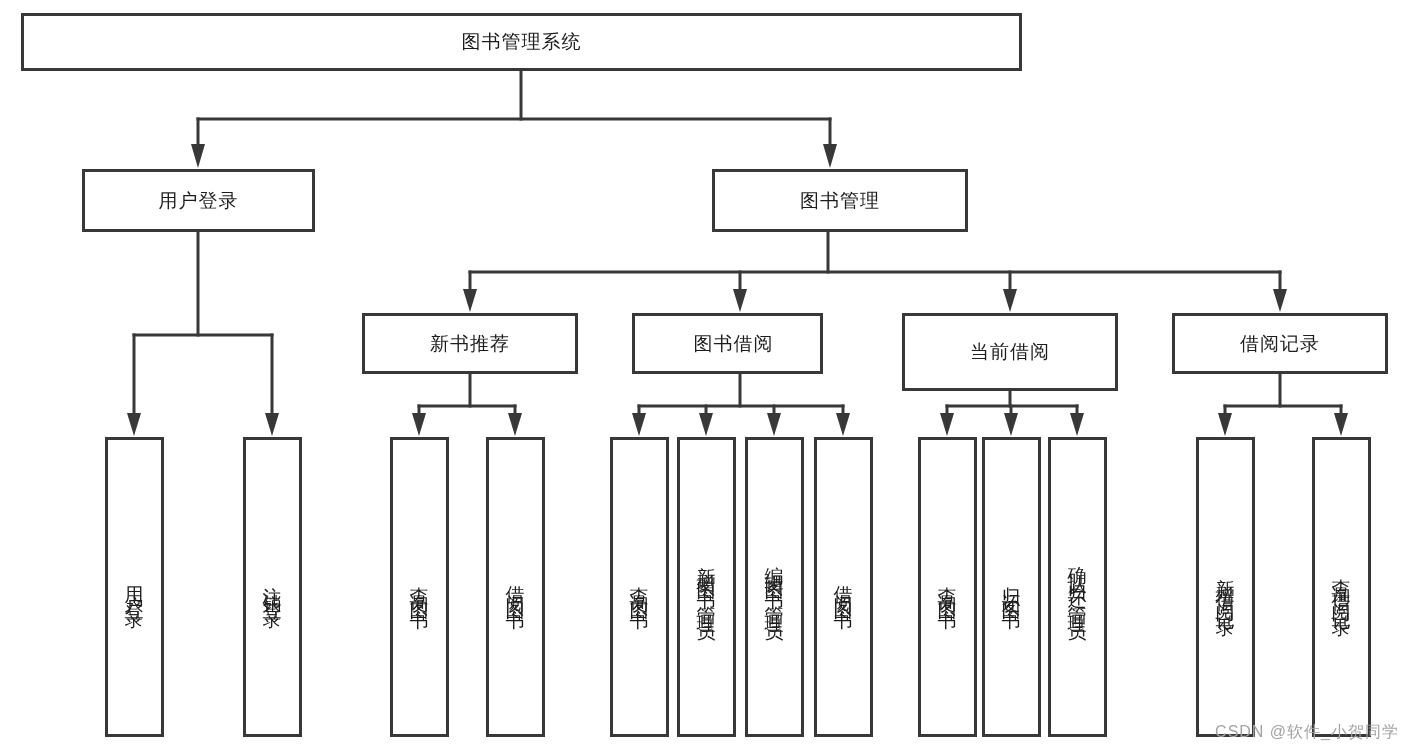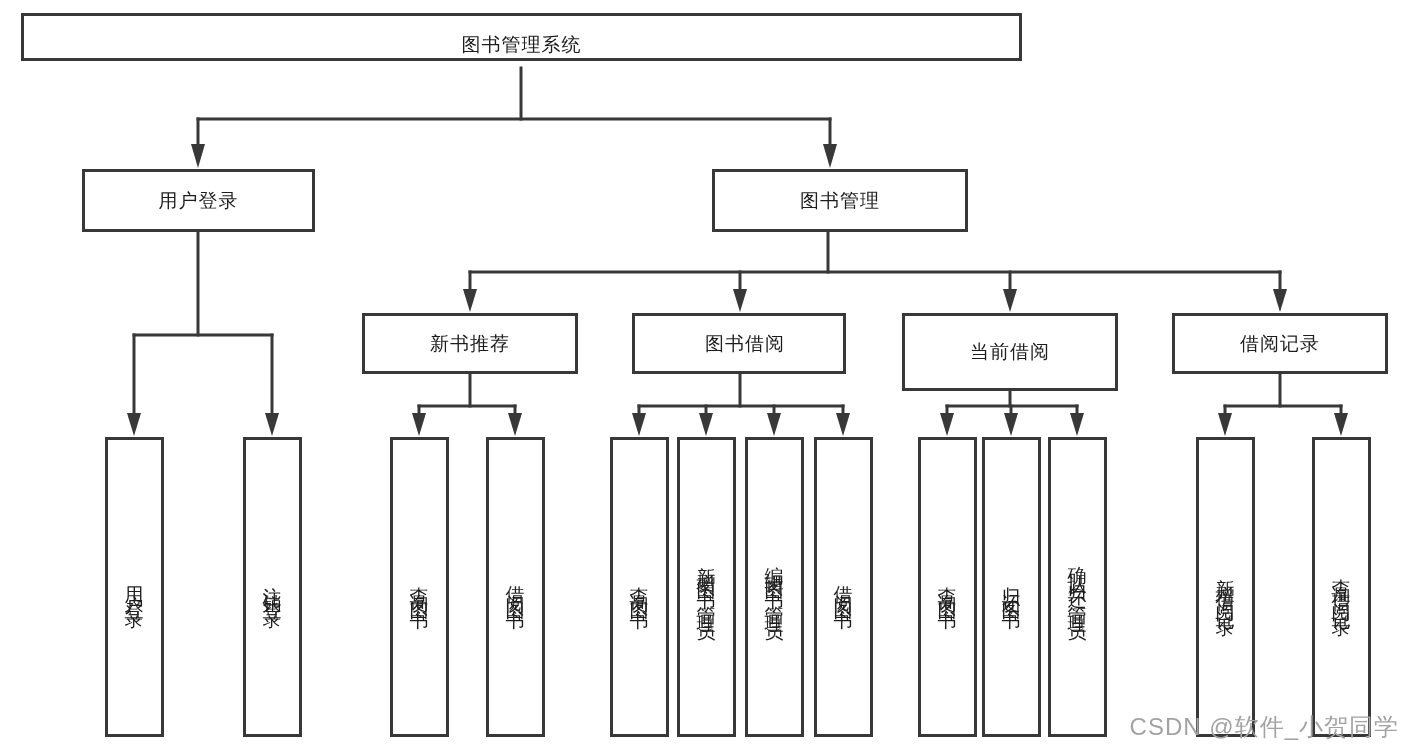--- a/index.html
+++ b/index.html
@@ -36,21 +36,21 @@
     text-orientation:mixed;
     font-size:19px;
     line-height:1;
     letter-spacing:8px;
     color:#1d1d1d;
     white-space:nowrap;
   }
   #watermark{
     position:absolute;
     right:6px;bottom:4px;
-    font-size:24px;
+    font-size:16px;
     color:#a3a3a3;
     letter-spacing:1px;
     z-index:2;
     pointer-events:none;
     text-align:right;
   }
 </style>
 </head>
 <body>
 
@@ -122,35 +122,35 @@
 
       <polygon points="940,413 954,413 947,436"></polygon>
       <polygon points="1004,413 1018,413 1011,436"></polygon>
       <polygon points="1070,413 1084,413 1077,436"></polygon>
 
       <polygon points="1218,413 1232,413 1225,436"></polygon>
       <polygon points="1334,413 1348,413 1341,436"></polygon>
     </g>
   </svg>
 
-  <div class="node" style="left:21px;top:13px;width:1001px;height:48px;align-items:flex-end;">
+  <div class="node" style="left:21px;top:13px;width:1001px;height:58px;">
     <span>图书管理系统</span>
   </div>
 
   <div class="node" style="left:82px;top:169px;width:233px;height:63px;">
     <span>用户登录</span>
   </div>
   <div class="node" style="left:712px;top:169px;width:256px;height:63px;">
     <span>图书管理</span>
   </div>
 
   <div class="node" style="left:362px;top:313px;width:216px;height:61px;">
     <span>新书推荐</span>
   </div>
-  <div class="node" style="left:632px;top:313px;width:214px;height:61px;padding-left:12px;">
+  <div class="node" style="left:632px;top:313px;width:191px;height:61px;padding-left:12px;">
     <span>图书借阅</span>
   </div>
   <div class="node" style="left:902px;top:313px;width:216px;height:78px;">
     <span>当前借阅</span>
   </div>
   <div class="node" style="left:1172px;top:313px;width:216px;height:61px;">
     <span>借阅记录</span>
   </div>
 
   <div class="leaf" style="left:105px;">

